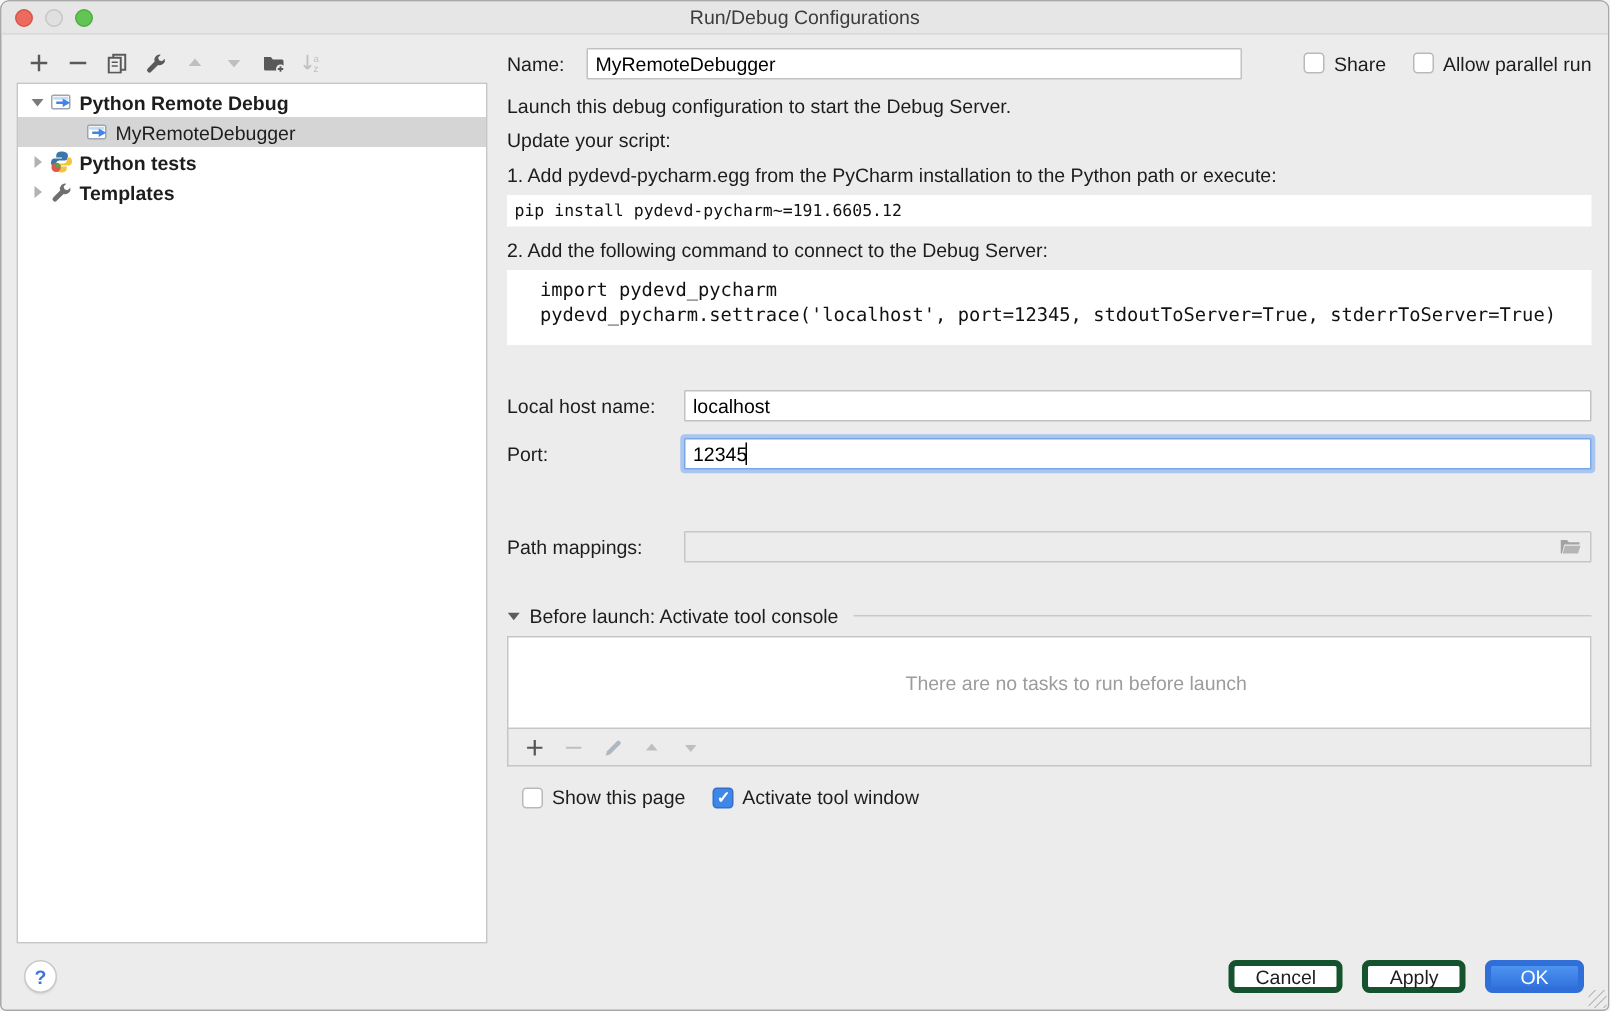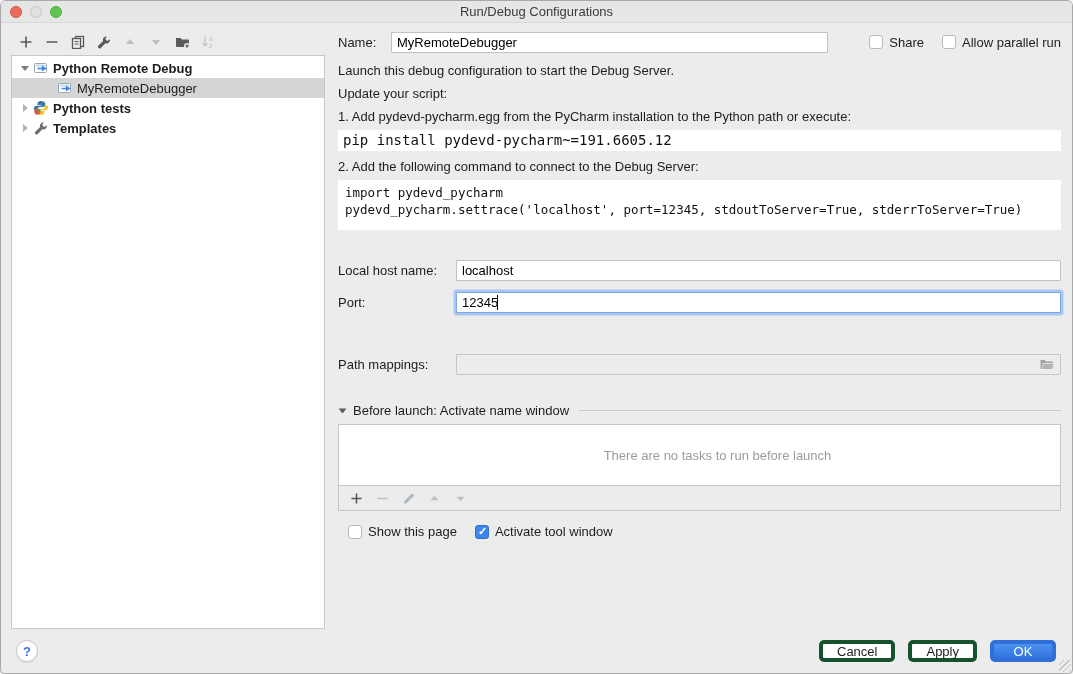--- a/index.html
+++ b/index.html
@@ -36,22 +36,22 @@
   .name-row .nlabel{width:53px;flex:0 0 auto;}
   .input{height:21px;border:1px solid #c1c1c1;background:#fff;font:13px "Liberation Sans",sans-serif;padding:0 5px;outline:none;border-radius:1px;}
   .name-input{width:437px;}
   .cbgroup{display:flex;align-items:center;gap:6px;}
   .name-row .right-cbs{margin-left:auto;display:flex;gap:18px;}
   .cb{width:14px;height:14px;border:1px solid #b9b9b9;border-radius:3px;background:#fff;position:relative;flex:0 0 auto;}
   .cb.checked{background:#3e86e8;border-color:#3470c8;}
   .cb.checked::after{content:"✓";position:absolute;left:2px;top:-1px;color:#fff;font-size:11px;font-weight:bold;}
   .para{margin-top:9px;line-height:14px;}
   .para.first{margin-top:11px;}
-  .codebar{margin-top:6px;height:21px;line-height:21px;background:#fff;font-family:"DejaVu Sans Mono",monospace;font-size:14px;color:#111;padding:0 5px;white-space:nowrap;}
-  .codeblock{margin-top:6px;height:50px;background:#fff;font-family:"DejaVu Sans Mono",monospace;font-size:12.5px;color:#111;padding:4px 7px;line-height:17px;white-space:nowrap;}
+  .codebar{margin-top:6px;height:21px;line-height:21px;background:#fff;font-family:"DejaVu Sans Mono",monospace;font-size:11px;color:#111;padding:0 5px;white-space:nowrap;}
+  .codeblock{margin-top:6px;height:50px;background:#fff;font-family:"DejaVu Sans Mono",monospace;font-size:12.5px;color:#111;padding:4px 22px;line-height:17px;white-space:nowrap;}
   .frow{display:flex;align-items:center;margin-top:0;}
   .frow .flabel{width:118px;flex:0 0 auto;}
   .frow .fwrap{position:relative;flex:1;}
   .frow .fwrap .input{width:100%;display:block;}
   .frow.localhost{margin-top:30px;}
   .frow.port{margin-top:11px;}
   .frow.pathmap{margin-top:41px;}
   .focusring{border:1px solid #79a9e4;box-shadow:0 0 0 2.5px rgba(135,178,240,.65);}
   .caret{position:absolute;left:41px;top:3px;width:1px;height:15px;background:#000;}
   .pm-input{background:#ececec;border:1px solid #c6c6c6;padding-right:26px;}
@@ -269,21 +269,21 @@
       </div>
     </div>
 
 
     <div class="bl-header">
       <span>
           <svg width="9" height="9" viewBox="0 0 9 9">
             <path d="M0.5 2.5h8L4.5 7.5z" fill="#5c5c5c"></path>
           </svg>
         </span>
-      <span>Before launch: Activate name window</span>
+      <span>Before launch: Activate tool console</span>
       <span class="rule"></span>
     </div>
 
     <div class="tasks-panel">
       <span>There are no tasks to run before launch</span>
     </div>
     <div class="tasks-toolbar">
       <div class="tbtn">
         <span>
             <svg width="13" height="13" viewBox="0 0 14 14">

